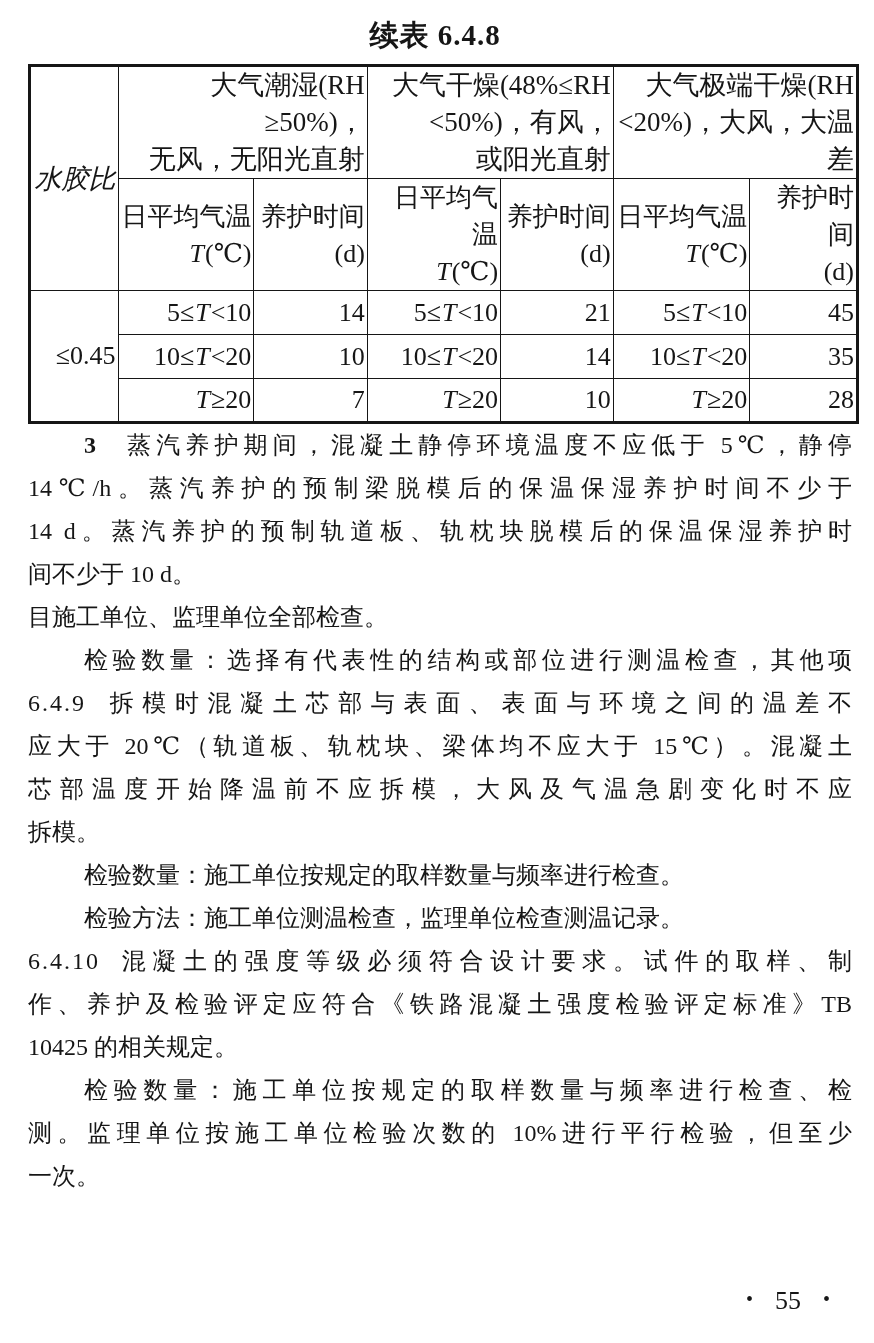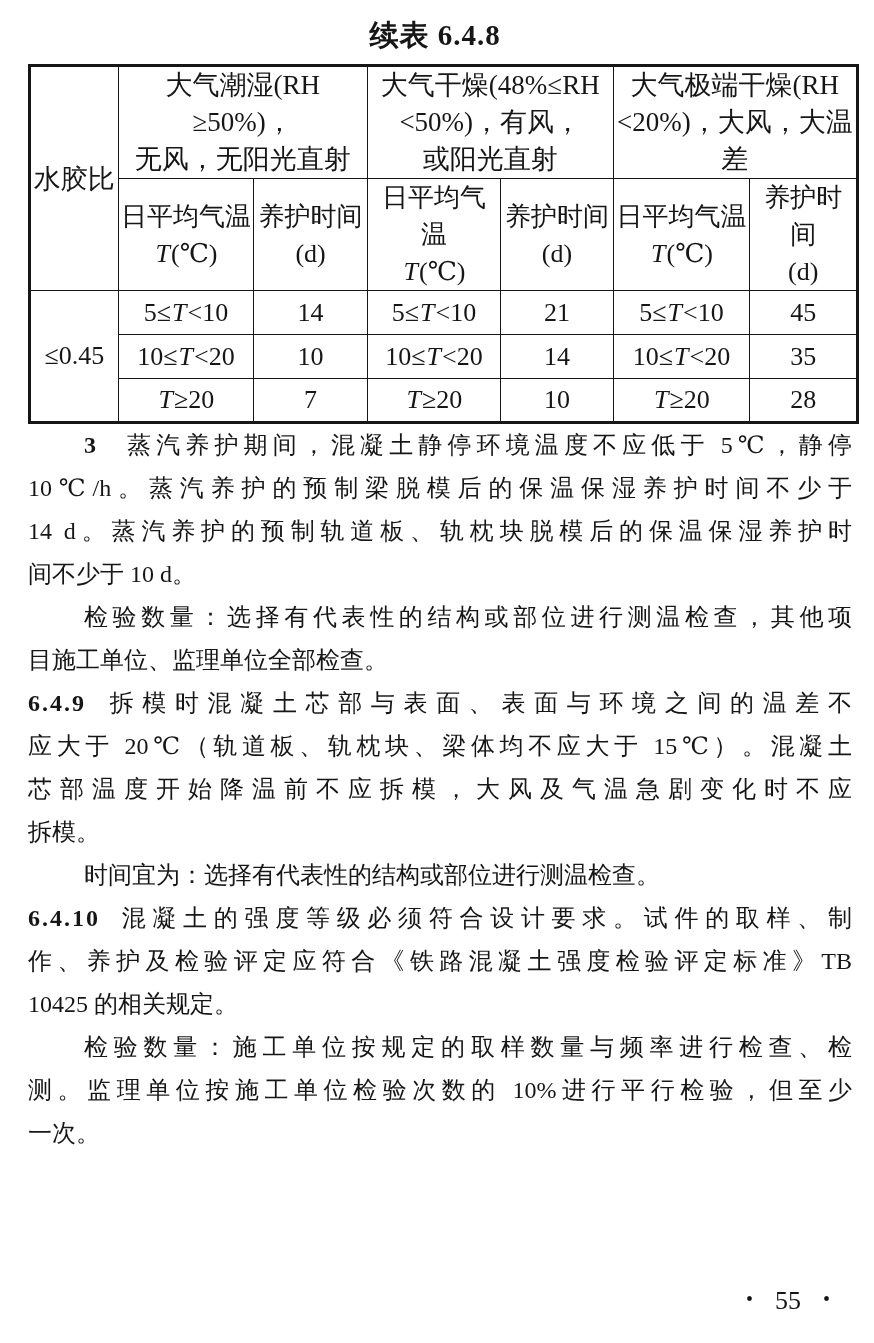--- a/index.html
+++ b/index.html
@@ -17,37 +17,37 @@
     margin:4px 0 12px 0;letter-spacing:1px;
   }
 
   
   table.curing{
     border-collapse:collapse;table-layout:fixed;
     width:831px;border:3px solid #161616;
   }
   table.curing td{
     border:1.6px solid #161616;
-    text-align:center;vertical-align:middle;
+    text-align:right;vertical-align:middle;
     padding:0 2px;box-sizing:border-box;
   }
-  td.corner{font-size:27px;}
+  td.corner{font-size:27px;font-style:italic;}
   td.group{font-size:27px;line-height:37px;height:108px;}
   tr.r2 td{font-size:26px;line-height:37px;height:76px;}
   tr.r3 td,tr.r4 td,tr.r5 td{font-size:26px;height:44px;}
   td.ratio{font-size:27px;}
   .mi{font-style:italic;padding:0 1px;}
 
   
   .bodytext{font-size:24px;line-height:43px;width:824px;}
   .line{text-align:justify;text-align-last:justify;}
   .line.last{text-align:justify;text-align-last:left;}
   .line.indent{text-indent:56px;}
   .bnum{font-weight:bold;margin-right:26px;}
-  .secnum{font-weight:bold;margin-right:15px;letter-spacing:2px;}
+  .secnum{font-weight:normal;margin-right:15px;letter-spacing:2px;}
 
   
   .footer{
     position:absolute;top:1284px;right:44px;
     font-size:26px;line-height:30px;white-space:nowrap;
   }
   .footer .dot{font-size:20px;vertical-align:3px;}
   .footer .pnum{margin:0 22px;}
 </style>
 </head>
@@ -139,42 +139,45 @@
         <td><span></span><span class="mi">T</span><span>≥20</span></td>
         <td>28</td>
       </tr>
     </tbody>
   </table>
 
   <div class="bodytext">
 
     <div class="para">
       <div class="line indent"><span class="bnum">3</span><span>蒸汽养护期间，混凝土静停环境温度不应低于 5℃，静停</span></div>
-      <div class="line">10℃/h。蒸汽养护的预制梁脱模后的保温保湿养护时间不少于</div>
+      <div class="line">14℃/h。蒸汽养护的预制梁脱模后的保温保湿养护时间不少于</div>
       <div class="line">14 d。蒸汽养护的预制轨道板、轨枕块脱模后的保温保湿养护时</div>
       <div class="line last">间不少于 10 d。</div>
     </div>
 
     <div class="para">
+      <div class="line last">目施工单位、监理单位全部检查。</div>
       <div class="line indent">检验数量：选择有代表性的结构或部位进行测温检查，其他项</div>
-      <div class="line last">目施工单位、监理单位全部检查。</div>
     </div>
 
 
     <div class="para">
       <div class="line"><span class="secnum">6.4.9</span><span>拆模时混凝土芯部与表面、表面与环境之间的温差不</span></div>
       <div class="line">应大于 20℃（轨道板、轨枕块、梁体均不应大于 15℃）。混凝土</div>
       <div class="line">芯部温度开始降温前不应拆模，大风及气温急剧变化时不应</div>
       <div class="line last">拆模。</div>
     </div>
 
     <div class="para">
-      <div class="line last indent">时间宜为：选择有代表性的结构或部位进行测温检查。</div>
+      <div class="line last indent">检验数量：施工单位按规定的取样数量与频率进行检查。</div>
     </div>
 
+    <div class="para">
+      <div class="line last indent">检验方法：施工单位测温检查，监理单位检查测温记录。</div>
+    </div>
 
     <div class="para">
       <div class="line"><span class="secnum">6.4.10</span><span>混凝土的强度等级必须符合设计要求。试件的取样、制</span></div>
       <div class="line">作、养护及检验评定应符合《铁路混凝土强度检验评定标准》TB</div>
       <div class="line last">10425 的相关规定。</div>
     </div>
 
     <div class="para">
       <div class="line indent">检验数量：施工单位按规定的取样数量与频率进行检查、检</div>
       <div class="line">测。监理单位按施工单位检验次数的 10%进行平行检验，但至少</div>

